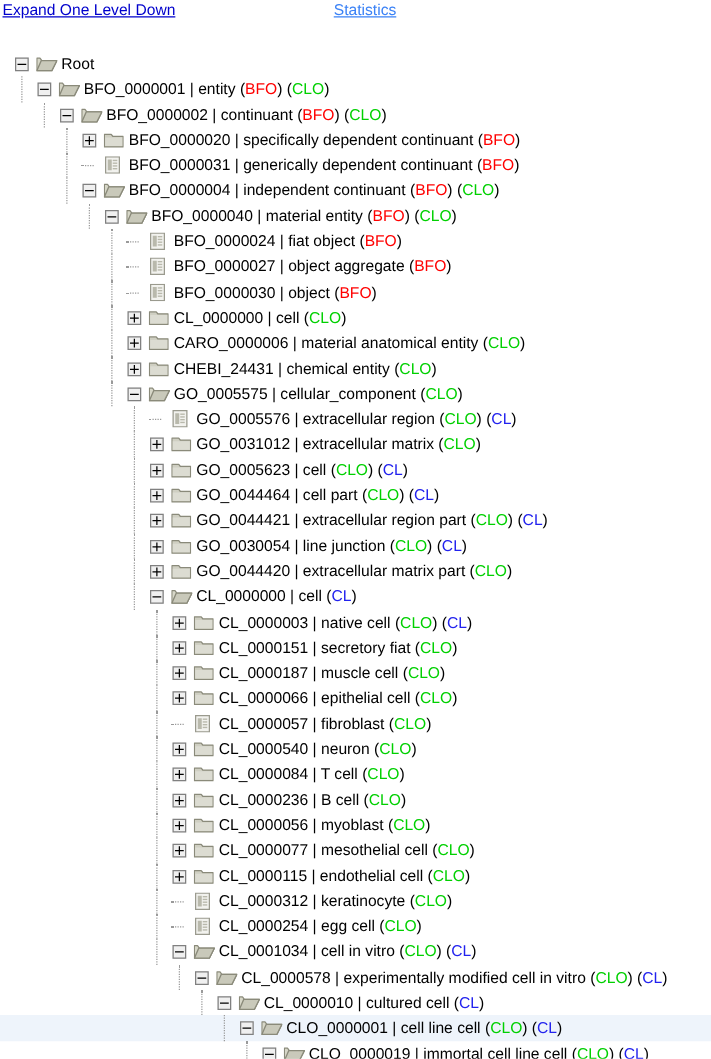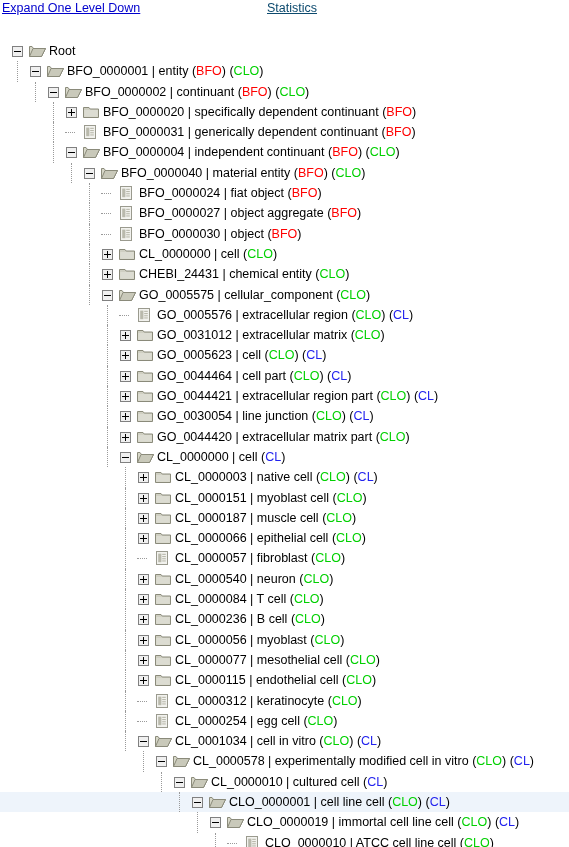--- a/index.html
+++ b/index.html
@@ -33,21 +33,21 @@
     cursor: pointer;
     white-space: nowrap;
     line-height: 14px;
   }
   #expand-link {
     left: 2px;
     color: #0000cc;
   }
   #stats-link {
     left: 267px;
-    color: #0c4a6e;
+    color: #3b82f6;
   }
 
   
   #tree {
     position: relative;
     margin: 0;
     padding: 0;
     list-style: none;
   }
   .row {
@@ -278,20 +278,31 @@
     </div>
     <div class="row">
       <div class="guide" style="left: 89px;"></div>
       <div class="exp plus" style="left: 102px;"></div>
       <span class="icon" style="left: 119px;">
         <svg width="16" height="14" viewBox="0 0 16 14">
           <path d="M0.5 2.5 L6.0 2.5 L7.2 4.0 L15.5 4.0 L15.5 12.5 L0.5 12.5 Z" fill="#cfcfc2" stroke="#8a8a7a" stroke-width="1" stroke-linejoin="round"></path>
           <rect x="1.2" y="5.0" width="13.6" height="6.8" fill="#dcdcd2" stroke="none"></rect>
         </svg>
       </span>
+      <span class="label" style="left: 139px;"><span>CARO_0000006</span> <span>|</span> <span>material anatomical entity</span> <span>(<span class="tag-clo">CLO</span>)</span></span>
+    </div>
+    <div class="row">
+      <div class="guide" style="left: 89px;"></div>
+      <div class="exp plus" style="left: 102px;"></div>
+      <span class="icon" style="left: 119px;">
+        <svg width="16" height="14" viewBox="0 0 16 14">
+          <path d="M0.5 2.5 L6.0 2.5 L7.2 4.0 L15.5 4.0 L15.5 12.5 L0.5 12.5 Z" fill="#cfcfc2" stroke="#8a8a7a" stroke-width="1" stroke-linejoin="round"></path>
+          <rect x="1.2" y="5.0" width="13.6" height="6.8" fill="#dcdcd2" stroke="none"></rect>
+        </svg>
+      </span>
       <span class="label" style="left: 139px;"><span>CHEBI_24431</span> <span>|</span> <span>chemical entity</span> <span>(<span class="tag-clo">CLO</span>)</span></span>
     </div>
     <div class="row">
       <div class="guide" style="left: 89px;"></div>
       <div class="exp" style="left: 102px;"></div>
       <span class="icon" style="left: 119px;">
         <svg width="17" height="14" viewBox="0 0 17 14">
           <path d="M0.5 2.5 L0.5 12.5 L12.5 12.5 L16.5 4.5 L4.5 4.5 L3.0 2.5 Z" fill="#d7d7c8" stroke="#8a8a7a" stroke-width="1" stroke-linejoin="round"></path>
           <path d="M0.5 12.5 L4.0 4.5 L16.5 4.5 L12.5 12.5 Z" fill="#c9c9ba" stroke="#8a8a7a" stroke-width="1" stroke-linejoin="round"></path>
         </svg>
@@ -403,21 +414,21 @@
     </div>
     <div class="row">
       <div class="guide" style="left: 125px;"></div>
       <div class="exp plus" style="left: 138px;"></div>
       <span class="icon" style="left: 155px;">
         <svg width="16" height="14" viewBox="0 0 16 14">
           <path d="M0.5 2.5 L6.0 2.5 L7.2 4.0 L15.5 4.0 L15.5 12.5 L0.5 12.5 Z" fill="#cfcfc2" stroke="#8a8a7a" stroke-width="1" stroke-linejoin="round"></path>
           <rect x="1.2" y="5.0" width="13.6" height="6.8" fill="#dcdcd2" stroke="none"></rect>
         </svg>
       </span>
-      <span class="label" style="left: 175px;"><span>CL_0000151</span> <span>|</span> <span>myoblast cell</span> <span>(<span class="tag-clo">CLO</span>)</span></span>
+      <span class="label" style="left: 175px;"><span>CL_0000151</span> <span>|</span> <span>secretory fiat</span> <span>(<span class="tag-clo">CLO</span>)</span></span>
     </div>
     <div class="row">
       <div class="guide" style="left: 125px;"></div>
       <div class="exp plus" style="left: 138px;"></div>
       <span class="icon" style="left: 155px;">
         <svg width="16" height="14" viewBox="0 0 16 14">
           <path d="M0.5 2.5 L6.0 2.5 L7.2 4.0 L15.5 4.0 L15.5 12.5 L0.5 12.5 Z" fill="#cfcfc2" stroke="#8a8a7a" stroke-width="1" stroke-linejoin="round"></path>
           <rect x="1.2" y="5.0" width="13.6" height="6.8" fill="#dcdcd2" stroke="none"></rect>
         </svg>
       </span>

